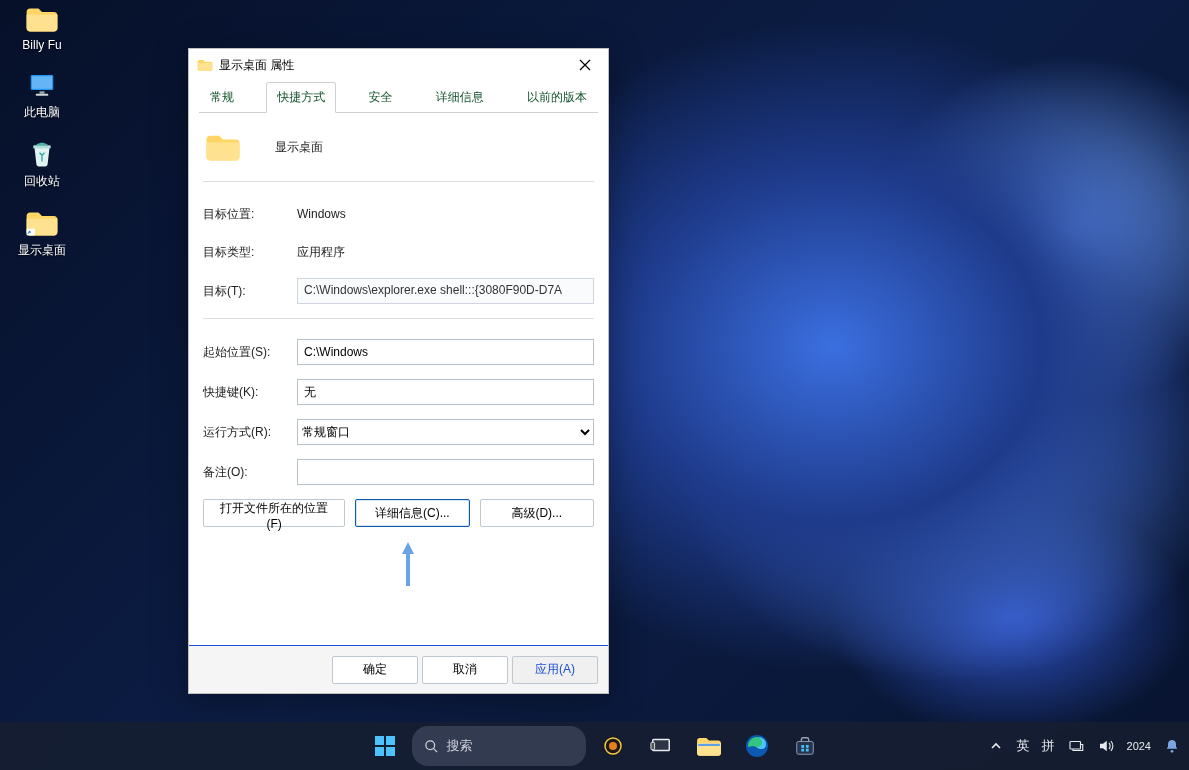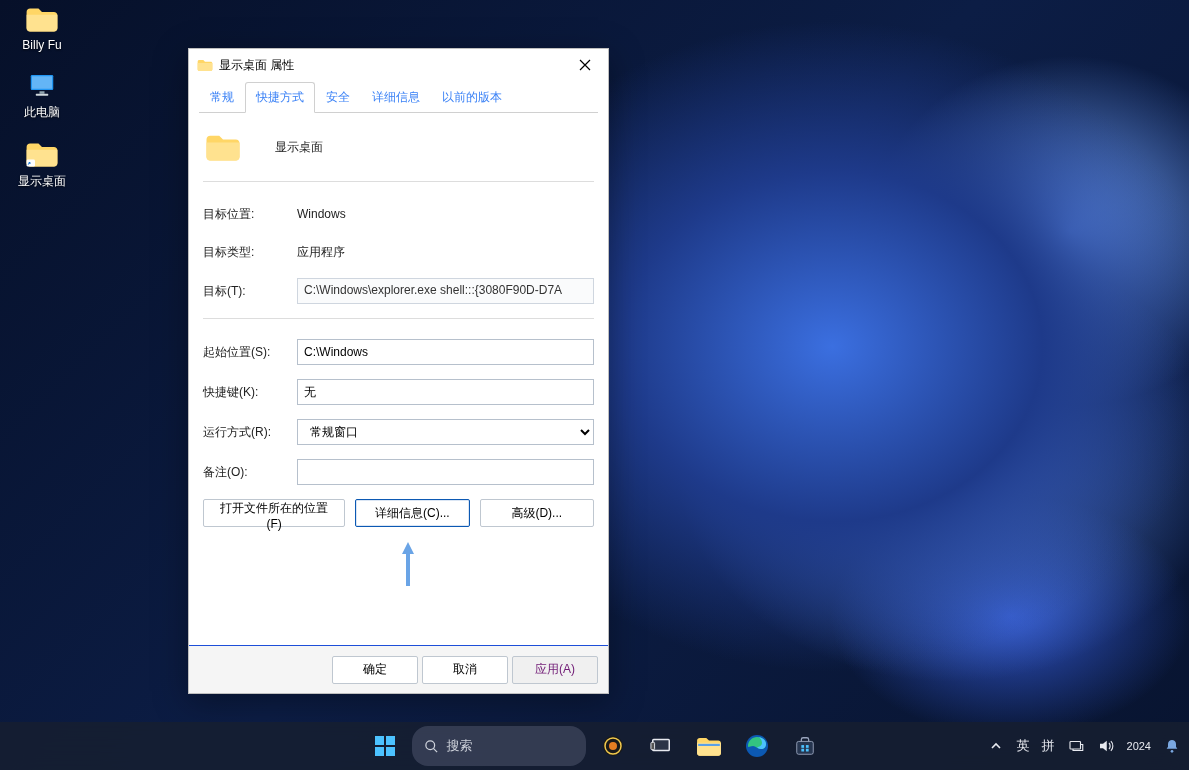--- a/index.html
+++ b/index.html
@@ -25,45 +25,45 @@
 
   
   .dialog { position:absolute; left:188px; top:48px; width:421px; height:646px;
     background:#fff; border:1px solid #bfbfbf; box-shadow:0 8px 32px rgba(0,0,0,.35); display:flex; flex-direction:column; }
   .titlebar { height:32px; display:flex; align-items:center; padding-left:8px; }
   .titlebar .ticon { width:16px; height:16px; margin-right:6px; }
   .titlebar .ttitle { font-size:12px; color:#000; flex:1; }
   .titlebar .close { width:46px; height:32px; display:flex; align-items:center; justify-content:center; cursor:pointer; }
   .titlebar .close svg { width:12px; height:12px; }
 
-  .tabs { display:flex; padding:0 10px; font-size:12px; color:#3b82f6; }
+  .tabs { display:flex; padding:0 10px; font-size:12px; color:#14532d;justify-content:space-between; }
   .tab { padding:6px 10px 6px; border:1px solid transparent; cursor:pointer; position:relative; top:1px; border-radius:3px 3px 0 0;}
   .tab.active { border-color:#d0d0d0; border-bottom-color:#fff; background:#fff; }
   .tab-body { border-top:1px solid #d0d0d0; margin:0 10px; flex:none; }
 
   .content { padding:10px 14px 0 14px; font-size:12px; color:#222; }
   .header-row { display:flex; align-items:center; gap:34px; padding:8px 2px 18px 2px; border-bottom:1px solid #ddd; margin-bottom:20px;}
   .header-row .bigicon { width:36px; height:32px; }
   .field-row { display:flex; align-items:center; margin-bottom:14px; min-height:24px; }
   .field-row .flabel { width:94px; }
   .field-row .fval { flex:1; }
   input.txt { width:100%; height:26px; border:1px solid #b6c0cc; padding:0 6px; font-size:12px; background:#fff; }
   .txtro { width:100%; height:26px; border:1px solid #cfd6df; padding:4px 6px; font-size:12px; background:#fafbfc; color:#333; overflow:hidden; white-space:nowrap;}
-  select.sel { width:100%; height:26px; border:1px solid #b6c0cc; padding:0 8px; font-size:12px; background:#fff; }
+  select.sel { width:100%; height:26px; border:1px solid #b6c0cc; padding:0 0; font-size:12px; background:#fff; }
   hr.sep { border:none; border-top:1px solid #ddd; margin:6px 0 20px 0; }
 
   .btn-row { display:flex; gap:10px; margin-top:4px;}
   .btn { height:28px; border:1px solid #bfc7d0; background:#fff; font-size:12px; padding:0 10px; cursor:pointer; border-radius:2px;}
   .btn.highlight { border-color:#0c59b3; box-shadow:0 0 0 1px rgba(12,89,179,.15) inset;}
 
   .arrow-annot { position:absolute; left:400px; top:540px; width:16px; height:48px; pointer-events:none;}
 
   .dlg-buttons { margin-top:auto; border-top:1px solid #1d4ed8; background:#f5f5f5; height:48px; display:flex; align-items:center; justify-content:flex-end; gap:4px; padding-right:10px;}
   .dlg-buttons .btn { min-width:86px; }
-  .btn.disabled { color:#701a75; background:#f0f0f0; cursor:default; }
+  .btn.disabled { color:#1d4ed8; background:#f0f0f0; cursor:default; }
 
   
   .taskbar { position:absolute; left:0; right:0; bottom:0; height:48px;
     background:rgba(22,30,48,.85); backdrop-filter:blur(12px); display:flex; align-items:center; }
   .task-center { position:absolute; left:50%; transform:translateX(-50%); display:flex; align-items:center; gap:6px; }
   .task-item { width:42px; height:42px; display:flex; align-items:center; justify-content:center; cursor:pointer; border-radius:4px;}
   .search-pill { width:174px; height:40px; background:rgba(60,68,90,.8); border-radius:16px; display:flex; align-items:center; padding:0 12px; gap:8px; color:#cfd3dc; font-size:13px; cursor:text;}
   .tray { position:absolute; right:8px; display:flex; align-items:center; gap:12px; color:#e8eaf0; font-size:13px;}
   .tray .tic { width:18px; height:18px; display:flex; align-items:center; justify-content:center; cursor:pointer;}
   .tray .txt { cursor:pointer; }
@@ -89,20 +89,31 @@
           <rect x="6" y="8" width="36" height="24" rx="2" fill="#2196f3"></rect>
           <rect x="8" y="10" width="32" height="20" fill="#64b5f6"></rect>
           <rect x="20" y="34" width="8" height="4" fill="#90a4ae"></rect>
           <rect x="14" y="38" width="20" height="3" rx="1" fill="#cfd8dc"></rect>
         </svg>
     </div>
     <div class="label">此电脑</div>
   </div>
   <div class="dicon">
     <div class="glyph">
+      <svg class="bin-svg" viewBox="0 0 48 48">
+          <path d="M12 14h24l-3 26c0 2-2 4-4 4H19c-2 0-4-2-4-4L12 14z" fill="#e0f2f1"></path>
+          <rect x="10" y="10" width="28" height="5" rx="2" fill="#b2dfdb"></rect>
+          <path d="M20 22l4 4 4-4m-4 4v10" stroke="#26a69a" stroke-width="2" fill="none"></path>
+          <path d="M24 6c6 0 10 4 10 4H14s4-4 10-4z" fill="#4db6ac"></path>
+        </svg>
+    </div>
+    <div class="label">回收站</div>
+  </div>
+  <div class="dicon">
+    <div class="glyph">
       <svg class="folder-svg" viewBox="0 0 48 40">
           <path d="M2 10c0-3 2-5 5-5h12l5 5h17c3 0 5 2 5 5v18c0 3-2 5-5 5H7c-3 0-5-2-5-5V10z" fill="#ffd666"></path>
           <path d="M2 14h44v19c0 3-2 5-5 5H7c-3 0-5-2-5-5V14z" fill="#ffe28f"></path>
           <rect x="2" y="28" width="12" height="10" rx="2" fill="#fff"></rect>
           <path d="M4 35l3-3m0 0h-2m2 0v2" stroke="#1976d2" stroke-width="1.5" fill="none"></path>
         </svg>
     </div>
     <div class="label">显示桌面</div>
   </div>
 </div>

